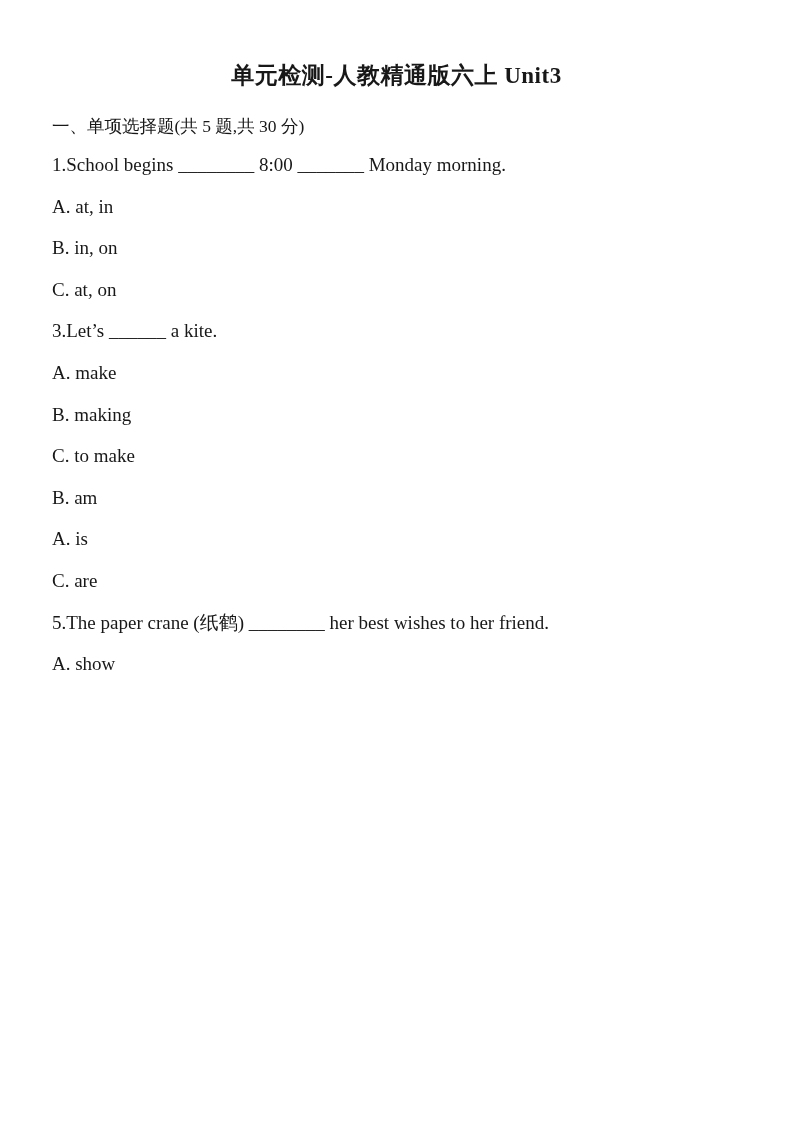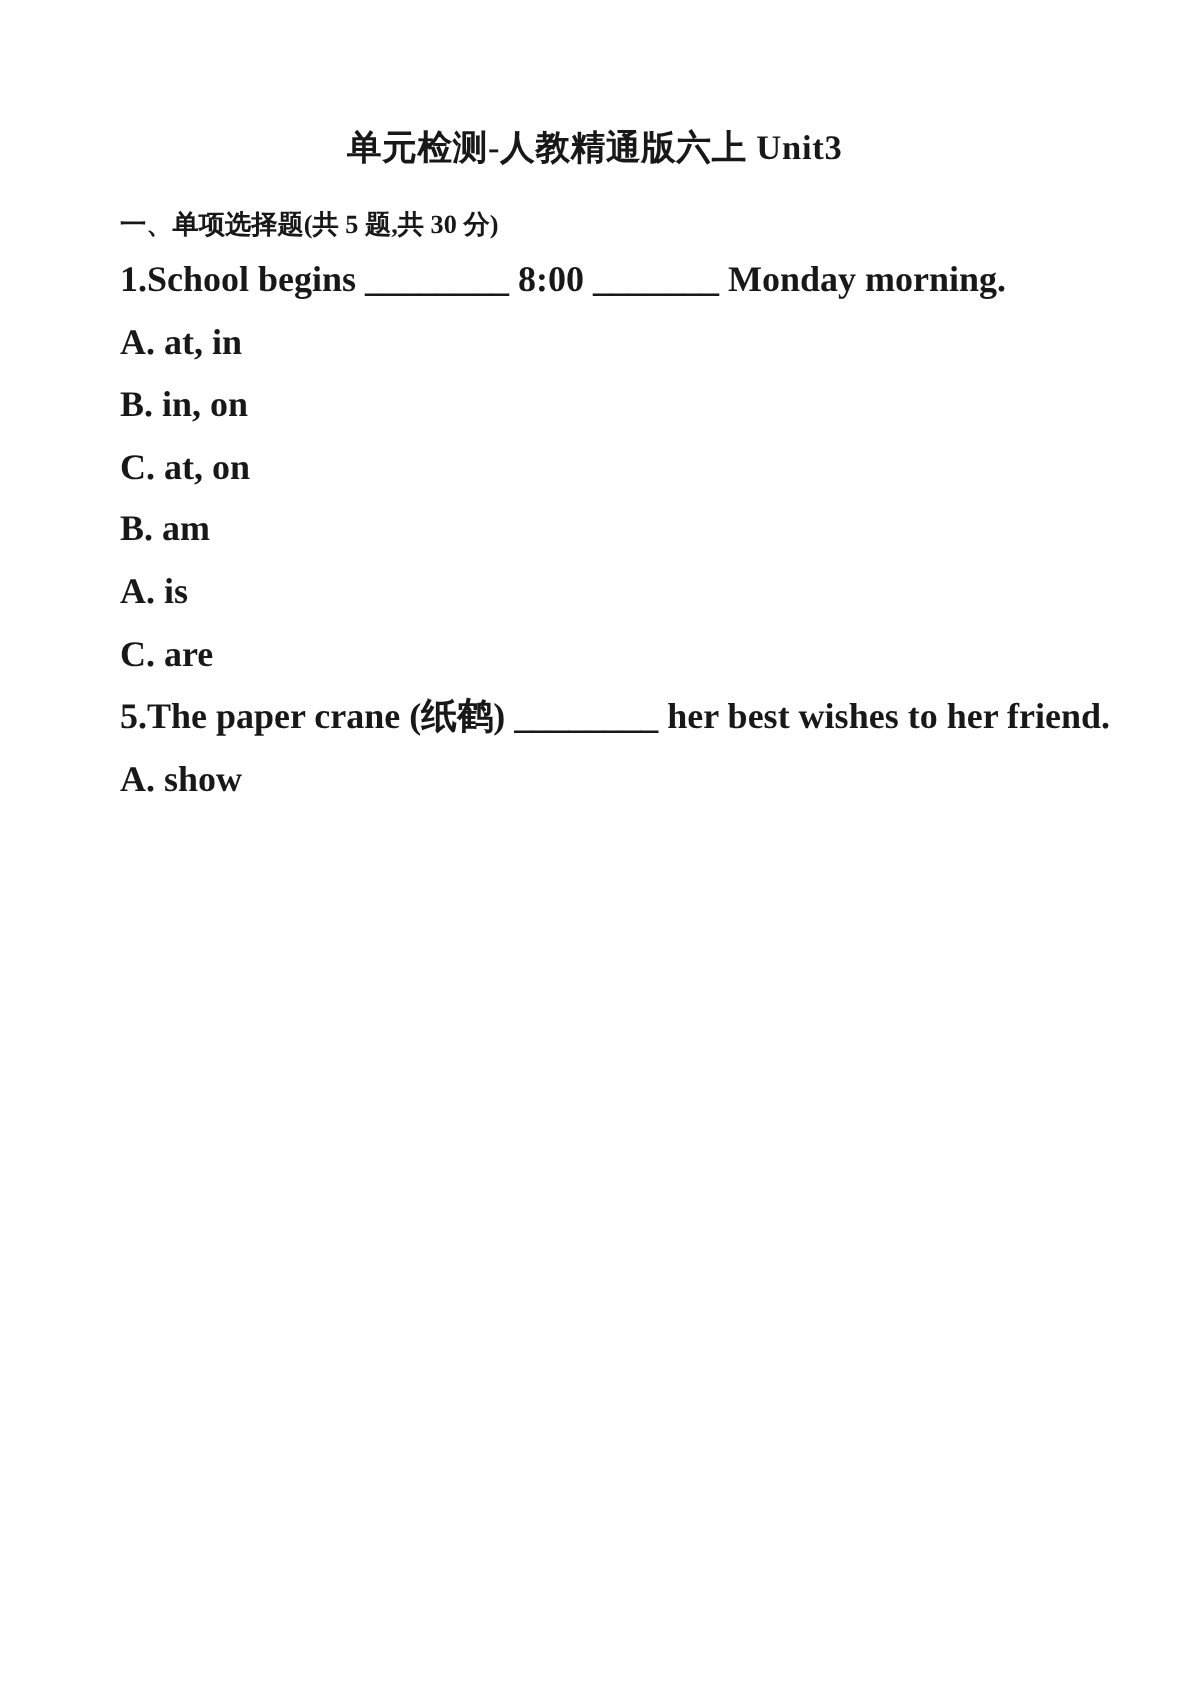--- a/index.html
+++ b/index.html
@@ -12,43 +12,42 @@
     width: 793px;
     height: 1122px;
     background: #ffffff;
     color: #181818;
     font-family: "Liberation Serif", "DejaVu Serif", serif;
     overflow: hidden;
     box-sizing: border-box;
   }
   .title {
     margin: 0;
-    padding-top: 85px;
+    padding-top: 62px;
     text-align: center;
     font-size: 23px;
     font-weight: bold;
     line-height: 28px;
     letter-spacing: 0.5px;
   }
   .content {
-    padding-left: 80px;
+    padding-left: 52px;
     padding-right: 40px;
-    font-weight: bold;
   }
   .section-heading {
     margin-top: 24px;
     font-size: 17.5px;
     line-height: 24px;
   }
   .questions {
     margin-top: 6px;
   }
   .line {
     margin: 0;
-    font-size: 24px;
+    font-size: 19px;
     line-height: 41.6px;
     white-space: nowrap;
   }
 </style>
 </head>
 <body>
 
 <div class="page">
   <h1 class="title">单元检测-人教精通版六上 Unit3</h1>
   <div class="content">
@@ -56,20 +55,26 @@
     <div class="questions">
 
       <div>
         <p class="line">1.School begins ________ 8:00 _______ Monday morning.</p>
         <p class="line">A. at, in</p>
         <p class="line">B. in, on</p>
         <p class="line">C. at, on</p>
       </div>
 
 
+      <div>
+        <p class="line">3.Let’s ______ a kite.</p>
+        <p class="line">A. make</p>
+        <p class="line">B. making</p>
+        <p class="line">C. to make</p>
+      </div>
 
       <div>
         <p class="line">B. am</p>
         <p class="line">A. is</p>
         <p class="line">C. are</p>
       </div>
 
       <div>
         <p class="line">5.The paper crane (纸鹤) ________ her best wishes to her friend.</p>
         <p class="line">A. show</p>

